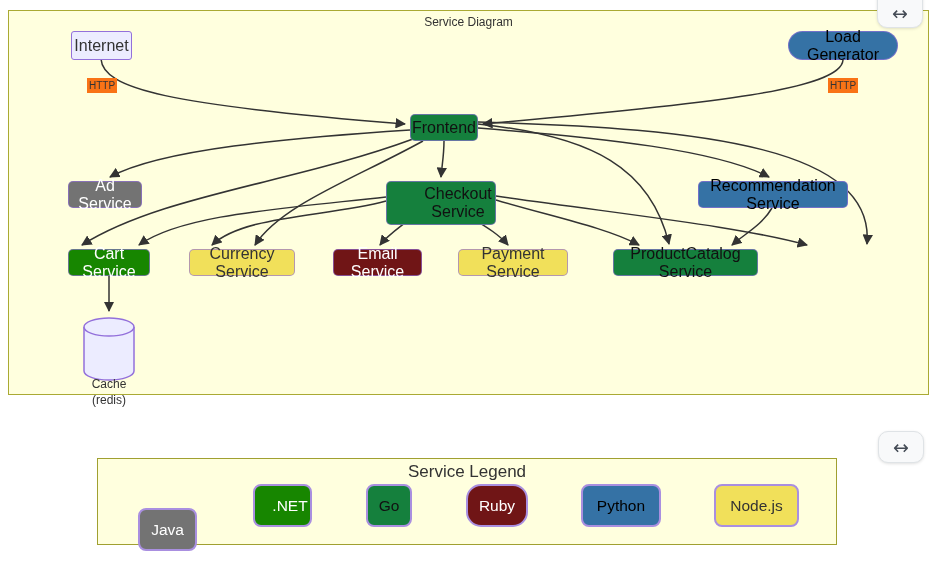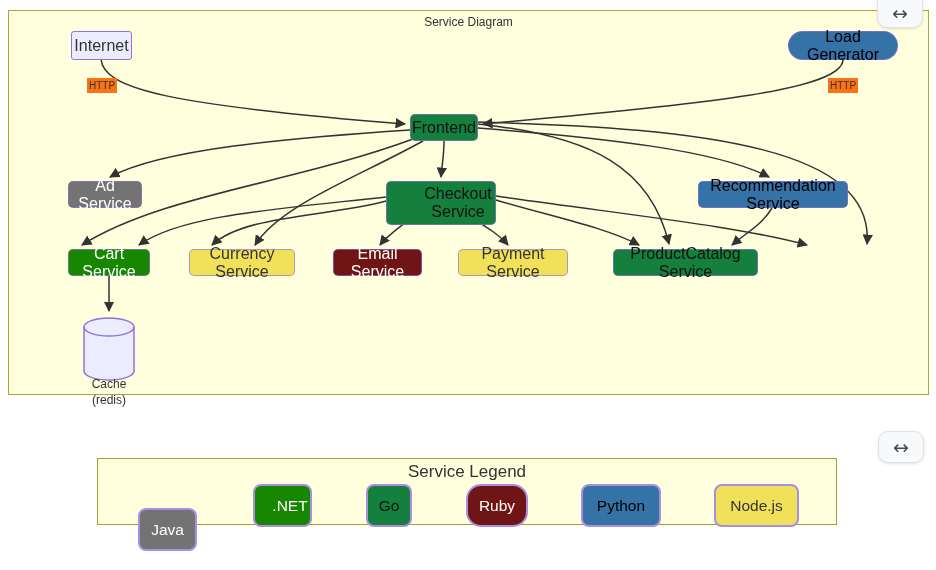--- a/index.html
+++ b/index.html
@@ -5,21 +5,21 @@
   html,body{margin:0;padding:0;background:#ffffff;}
   body{
     font-family:"Liberation Sans","DejaVu Sans",sans-serif;
     width:936px;height:570px;position:relative;overflow:hidden;color:#333;
   }
   
   .panel{
     position:absolute;background:#ffffde;border:1px solid #aaaa33;box-sizing:border-box;
   }
   #diagram-panel{left:8px;top:10px;width:921px;height:385px;}
-  #legend-panel{left:97px;top:458px;width:740px;height:67px;border-color:#a0a030;}
+  #legend-panel{left:97px;top:458px;width:740px;height:87px;border-color:#a0a030;}
   .panel-title{
     position:absolute;top:4px;left:0;width:100%;text-align:center;
     font-size:12px;color:#333;
   }
   #legend-panel .panel-title{font-size:17px;top:3px;}
   
   #edges{position:absolute;left:0;top:0;width:921px;height:385px;}
   .edge{fill:none;stroke:#333333;stroke-width:1.5px;}
   
   .node{

